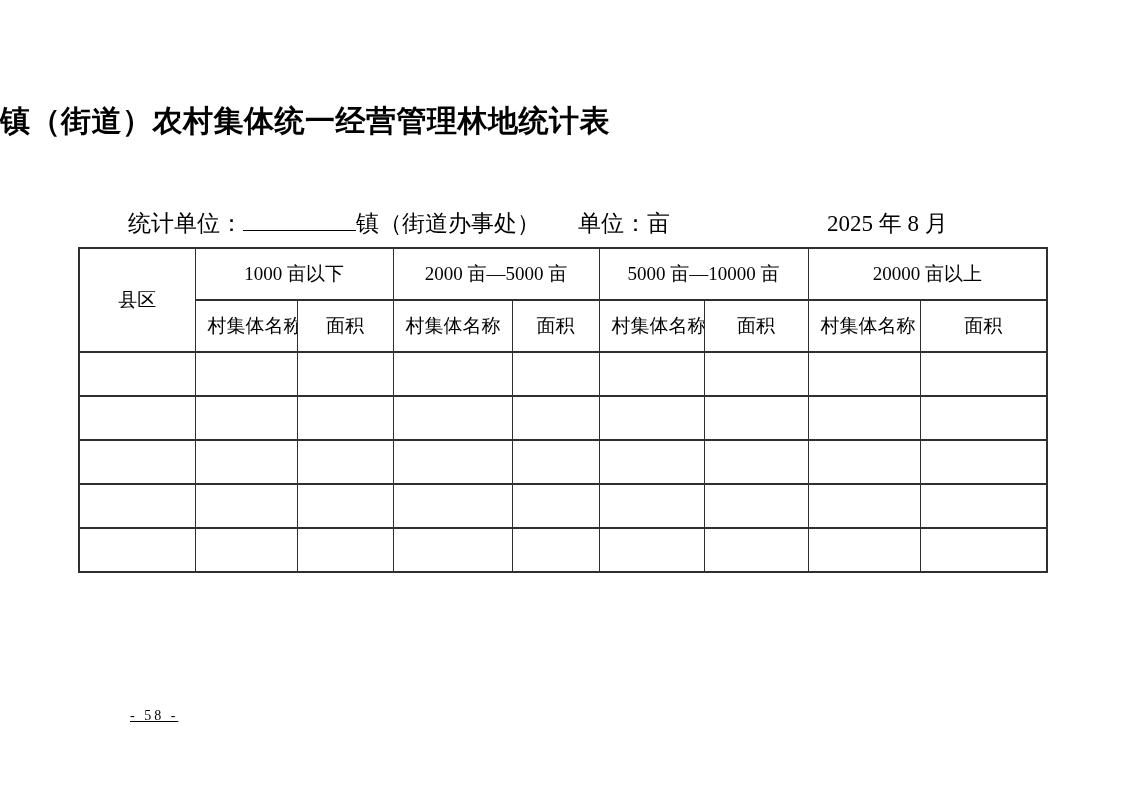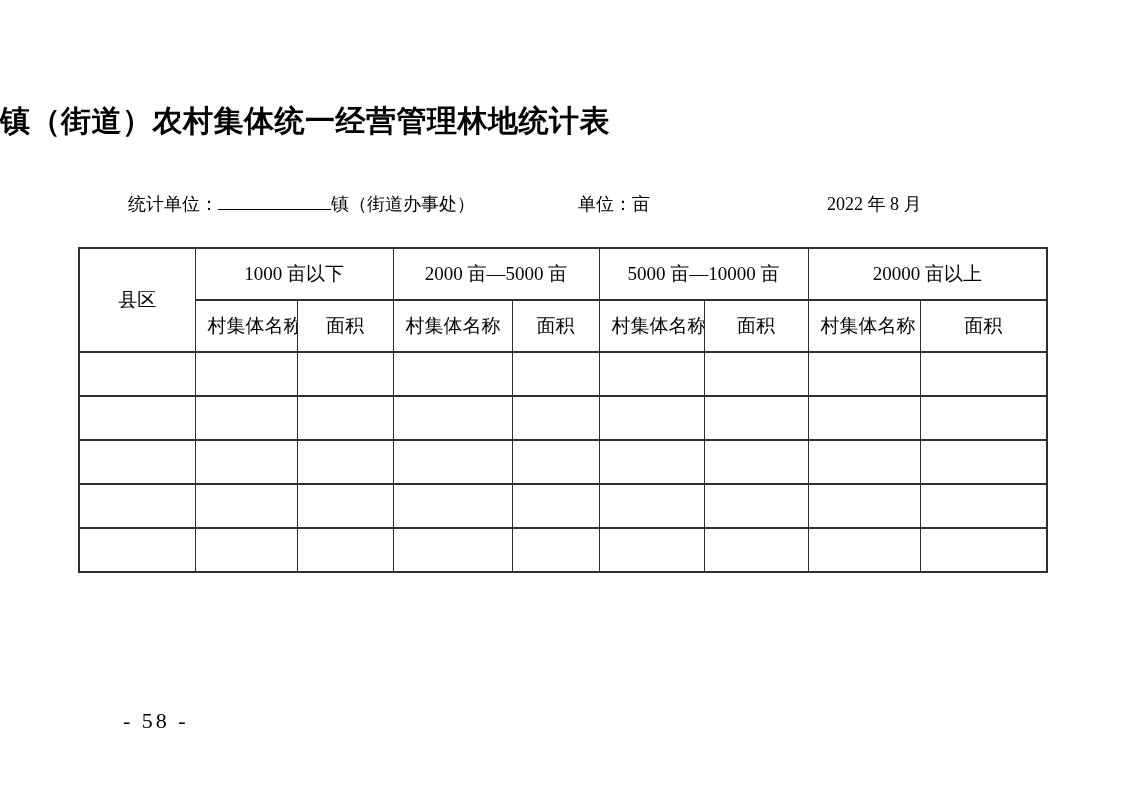--- a/index.html
+++ b/index.html
@@ -26,25 +26,25 @@
     width: 100%;
     margin: 0;
     text-align: left;
     font-family: "Liberation Sans", sans-serif;
     font-weight: bold;
     font-size: 30px;
     letter-spacing: 0.5px;
   }
   .meta-line {
     position: absolute;
-    top: 192px;
+    top: 208px;
     left: 0;
     width: 100%;
     height: 30px;
-    font-size: 18px;
+    font-size: 23px;
   }
   .meta-stat-unit {
     position: absolute;
     left: 128px;
     top: 0;
     white-space: nowrap;
   }
   .blank-line {
     display: inline-block;
     width: 113px;
@@ -85,37 +85,38 @@
     font-weight: normal;
     font-size: 19px;
     overflow: hidden;
     white-space: nowrap;
   }
   tr.group-row { height: 41px; }
   tr.sub-row { height: 45px; font-family: Liberation Serif, serif; }
   tr.data-row { height: 44px; }
   .page-number {
     position: absolute;
-    left: 123px;
+    left: 130px;
     top: 708px;
-    font-size: 22px;
+    font-size: 14px;
     letter-spacing: 3px;
+    text-decoration: underline;
   }
 </style>
 </head>
 <body>
 
 <div class="page">
 
   <h1 class="doc-title">镇（街道）农村集体统一经营管理林地统计表</h1>
 
   <div class="meta-line">
     <span class="meta-stat-unit"><span>统计单位：</span><span class="blank-line"></span><span>镇（街道办事处）</span></span>
     <span class="meta-unit">单位：亩</span>
-    <span class="meta-date">2022 年 8 月</span>
+    <span class="meta-date">2025 年 8 月</span>
   </div>
 
   <table class="stat-table">
     <colgroup>
         <col style="width: 116px;">
         <col style="width: 102px;">
         <col style="width: 96px;">
         <col style="width: 119px;">
         <col style="width: 87px;">
         <col style="width: 105px;">

